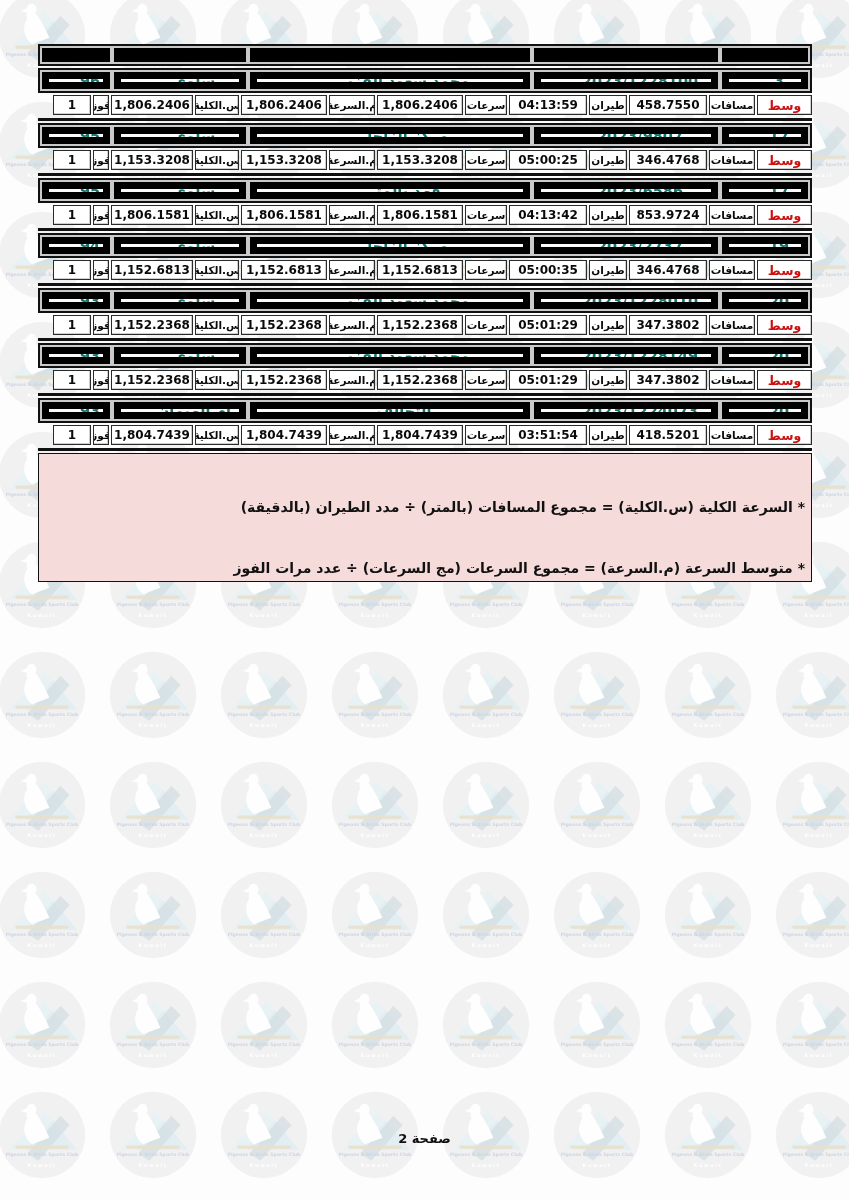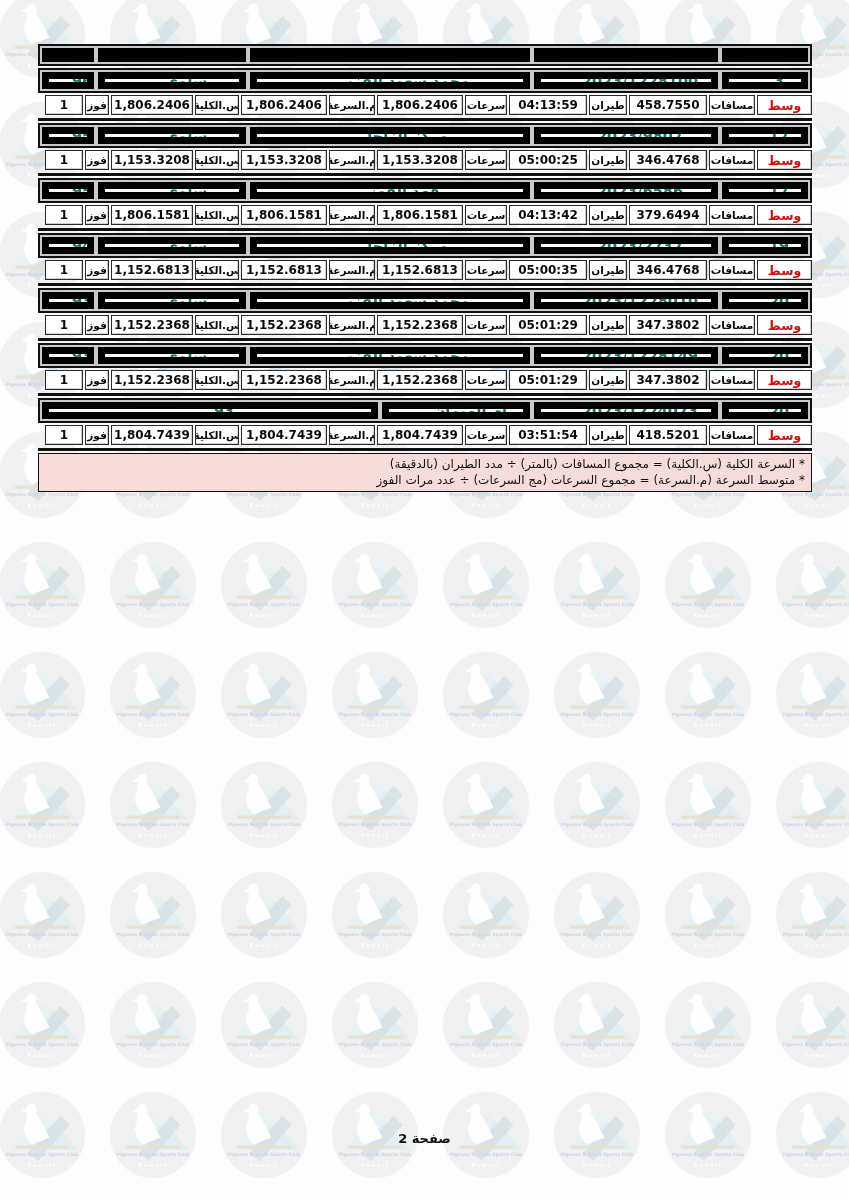--- a/index.html
+++ b/index.html
@@ -46,21 +46,21 @@
     justify-content: center;
     border: 7px solid #000000;
     font-weight: bold;
     overflow: hidden;
     white-space: nowrap;
     padding-left: 28px;
   }
   .c-rank { width: 86px; }
   .c-bird { width: 184px; }
   .c-name { width: 280px; }
-  .c-comm { width: 148px; }
+  .c-comm { width: 132px; }
   .c-pts  { flex: 1; }
 
   .header-band .cell {
     background: rgba(203,163,205,0.95);
     color: #00007d;
     font-size: 13px;
     box-shadow: inset 1px 1px 0 rgba(255,255,255,0.55), inset -1px -1px 0 rgba(90,40,90,0.35);
   }
   .record-band .cell {
     background: rgba(255,255,255,0.93);
@@ -83,41 +83,42 @@
     border: 1px solid #2a2a2a;
     box-shadow: inset -1px -1px 0 #cfcfcf;
     font-weight: bold;
     color: #0a0a0a;
     white-space: nowrap;
     overflow: hidden;
   }
   .d-avg { width: 55px; color: #cc1111; font-size: 12.5px; }
   .d-lbl { font-size: 10.5px; }
   .d-val { font-size: 12px; }
-  .w28 { width: 24px; } .w38 { width: 38px; } .w42 { width: 42px; }
+  .w28 { width: 16px; } .w38 { width: 38px; } .w42 { width: 42px; }
   .w44 { width: 44px; } .w46 { width: 46px; } .w78 { width: 78px; }
   .w82 { width: 82px; } .w86 { width: 86px; }
 
   .block { margin-top: 0; }
   .sep { height: 3px; background: #111; margin-top: 3px; margin-bottom: 2px; }
 
   .footnote-box {
     margin-top: 1px;
     border: 1px solid #111;
     background: #f6dbdb;
     padding: 2px 6px 3px 6px;
     text-align: right;
     direction: rtl;
   }
   .fn-line {
-    font-size: 12px;
-    font-weight: normal;
+    font-size: 14px;
+    font-weight: bold;
     color: #111;
     line-height: 1.35;
     white-space: nowrap;
+    margin-top: 42px;
   }
 
   .page-footer {
     position: absolute;
     top: 1131px;
     left: 0;
     width: 100%;
     text-align: center;
     font-size: 13px;
     font-weight: bold;
@@ -1250,28 +1251,28 @@
       <div class="dcell d-lbl w28">فوز</div>
       <div class="dcell d-val w38">1</div>
     </div>
     <div class="sep"></div>
   </div>
 
   <div class="block">
     <div class="band record-band">
       <div class="cell c-rank">17</div>
       <div class="cell c-bird">2023/6586</div>
-      <div class="cell c-name">فهد الفوز</div>
+      <div class="cell c-name">فهد بالمتر</div>
       <div class="cell c-comm">سلوى</div>
       <div class="cell c-pts">95</div>
     </div>
     <div class="detail-row">
       <div class="dcell d-avg">وسط</div>
       <div class="dcell d-lbl w46">مسافات</div>
-      <div class="dcell d-val w78">379.6494</div>
+      <div class="dcell d-val w78">853.9724</div>
       <div class="dcell d-lbl w38">طيران</div>
       <div class="dcell d-val w78">04:13:42</div>
       <div class="dcell d-lbl w42">سرعات</div>
       <div class="dcell d-val w86">1,806.1581</div>
       <div class="dcell d-lbl w46">م.السرعة</div>
       <div class="dcell d-val w86">1,806.1581</div>
       <div class="dcell d-lbl w44">س.الكلية</div>
       <div class="dcell d-val w82">1,806.1581</div>
       <div class="dcell d-lbl w28">فوز</div>
       <div class="dcell d-val w38">1</div>
@@ -1354,20 +1355,21 @@
       <div class="dcell d-lbl w28">فوز</div>
       <div class="dcell d-val w38">1</div>
     </div>
     <div class="sep"></div>
   </div>
 
   <div class="block">
     <div class="band record-band">
       <div class="cell c-rank">20</div>
       <div class="cell c-bird">2023/1224073</div>
+      <div class="cell c-name">التحالف</div>
       <div class="cell c-comm">أم الهيمان</div>
       <div class="cell c-pts">93</div>
     </div>
     <div class="detail-row">
       <div class="dcell d-avg">وسط</div>
       <div class="dcell d-lbl w46">مسافات</div>
       <div class="dcell d-val w78">418.5201</div>
       <div class="dcell d-lbl w38">طيران</div>
       <div class="dcell d-val w78">03:51:54</div>
       <div class="dcell d-lbl w42">سرعات</div>

